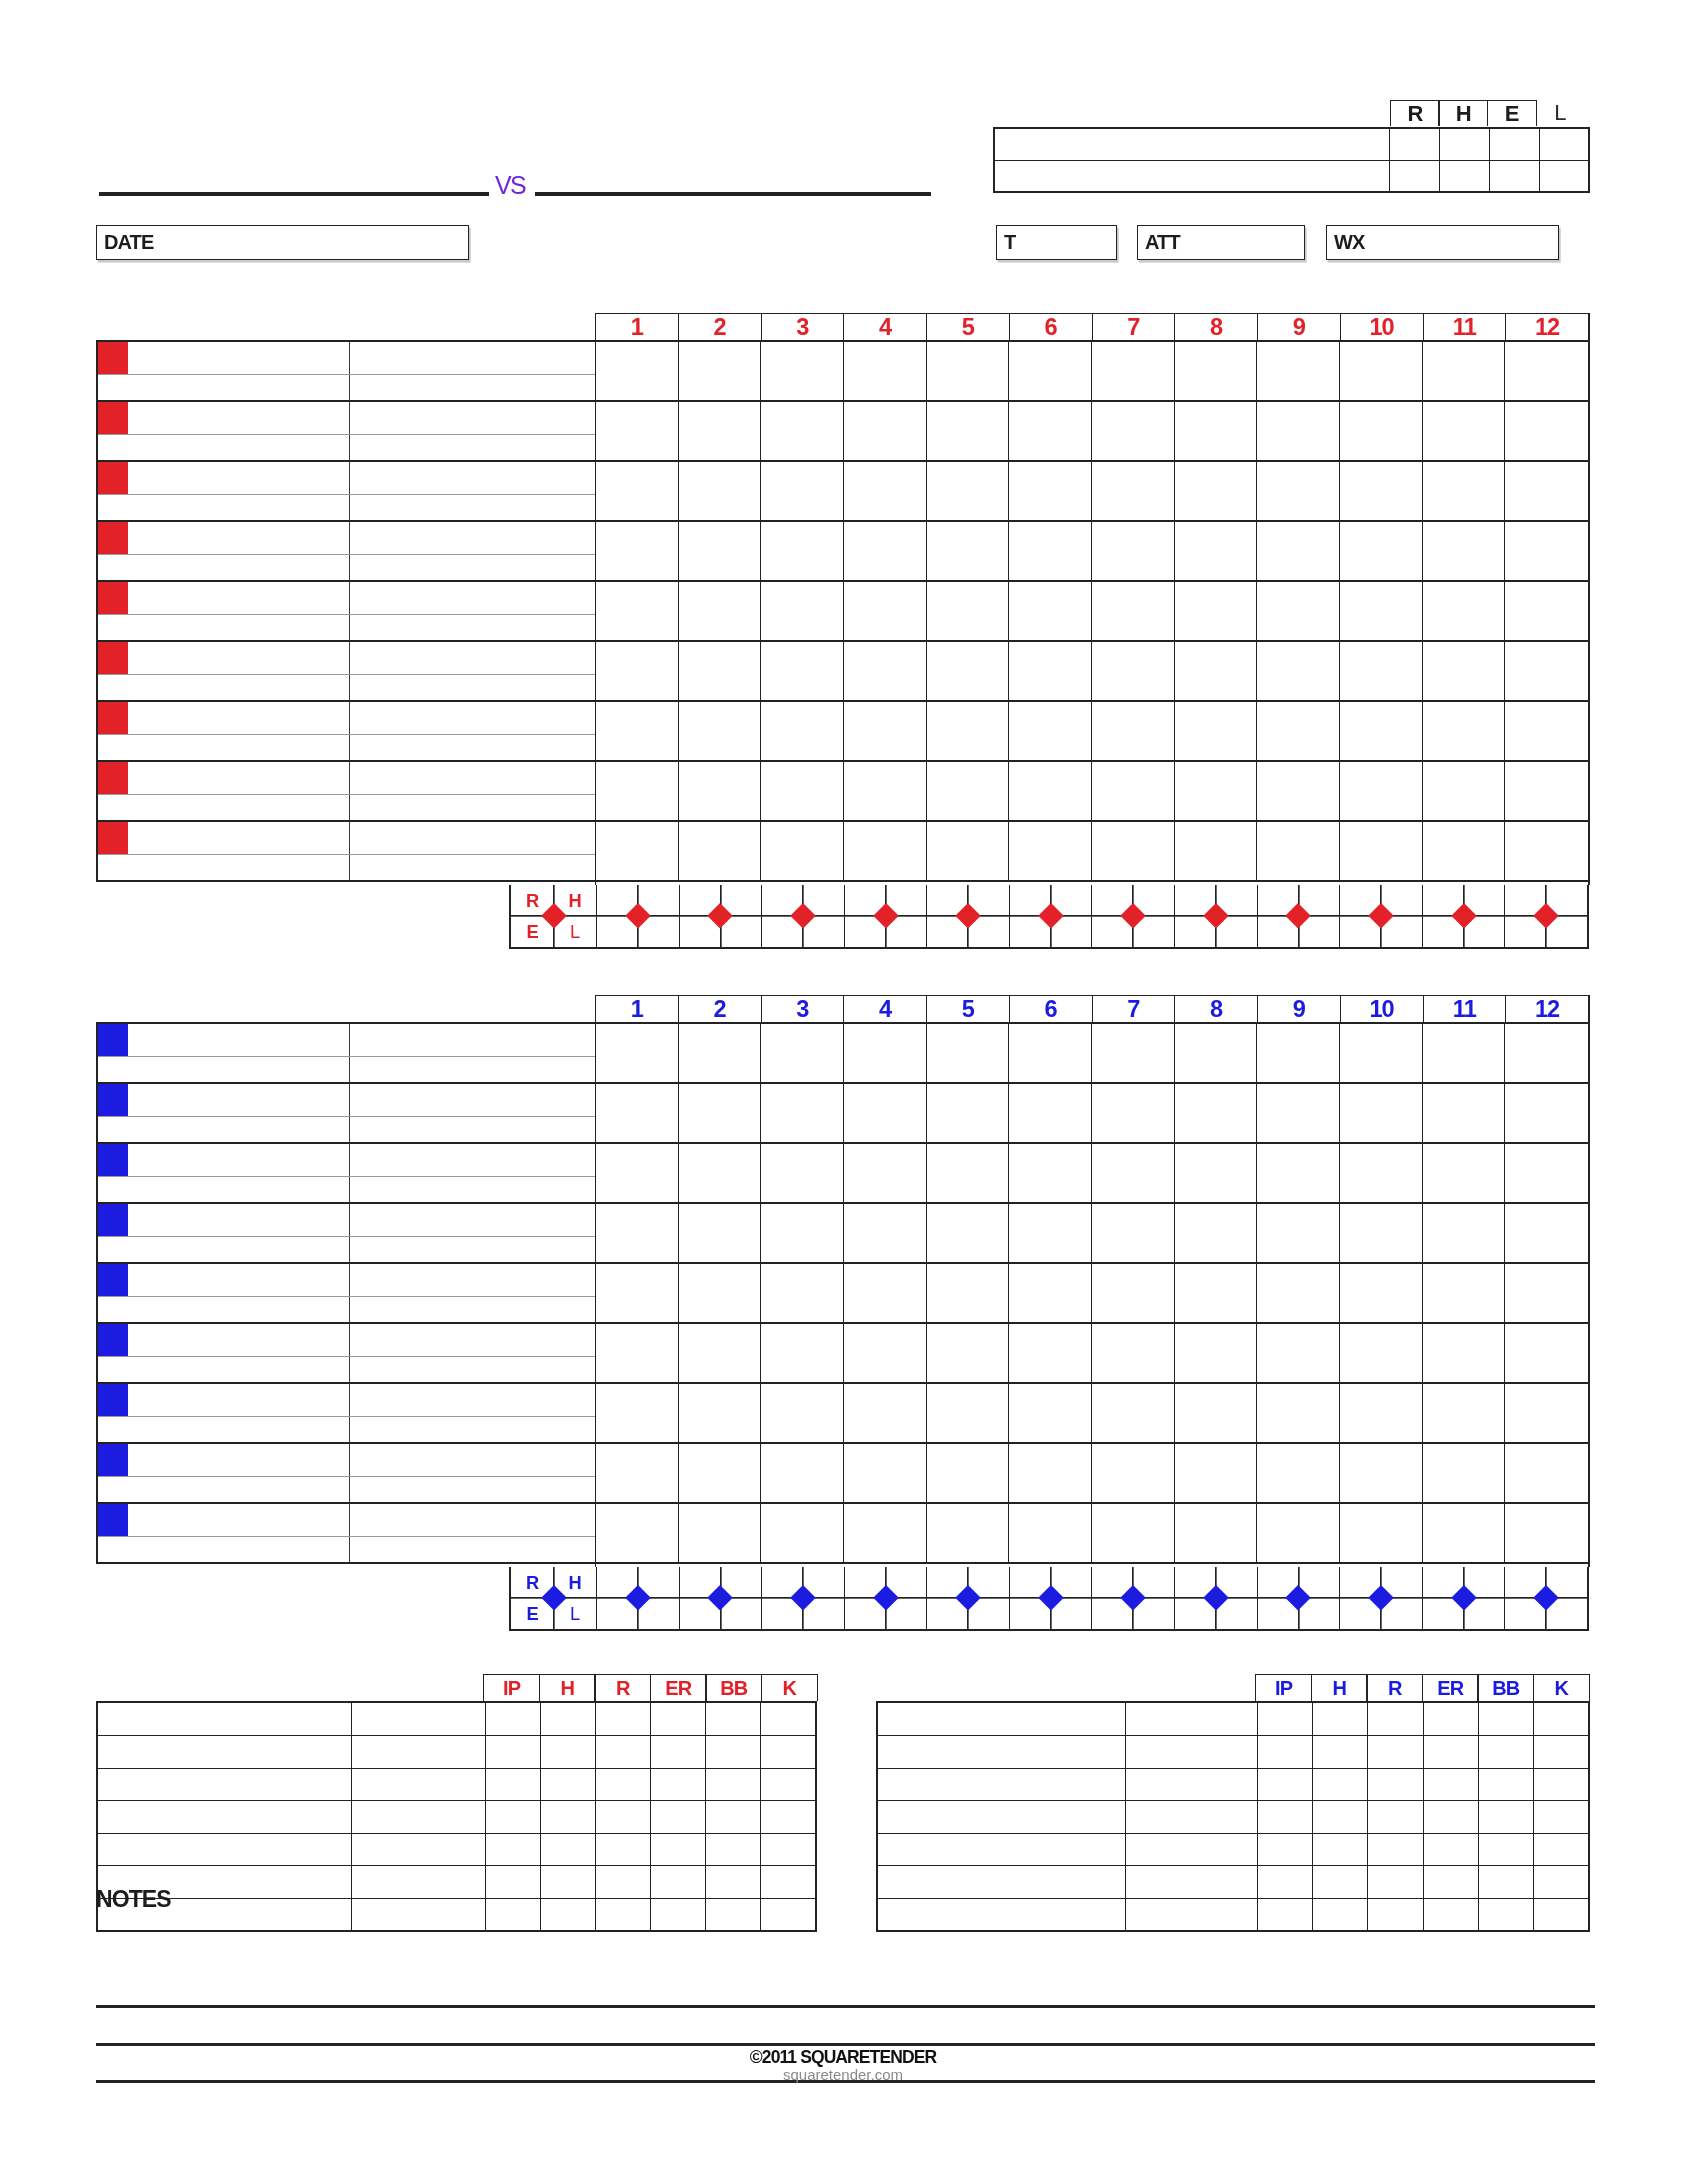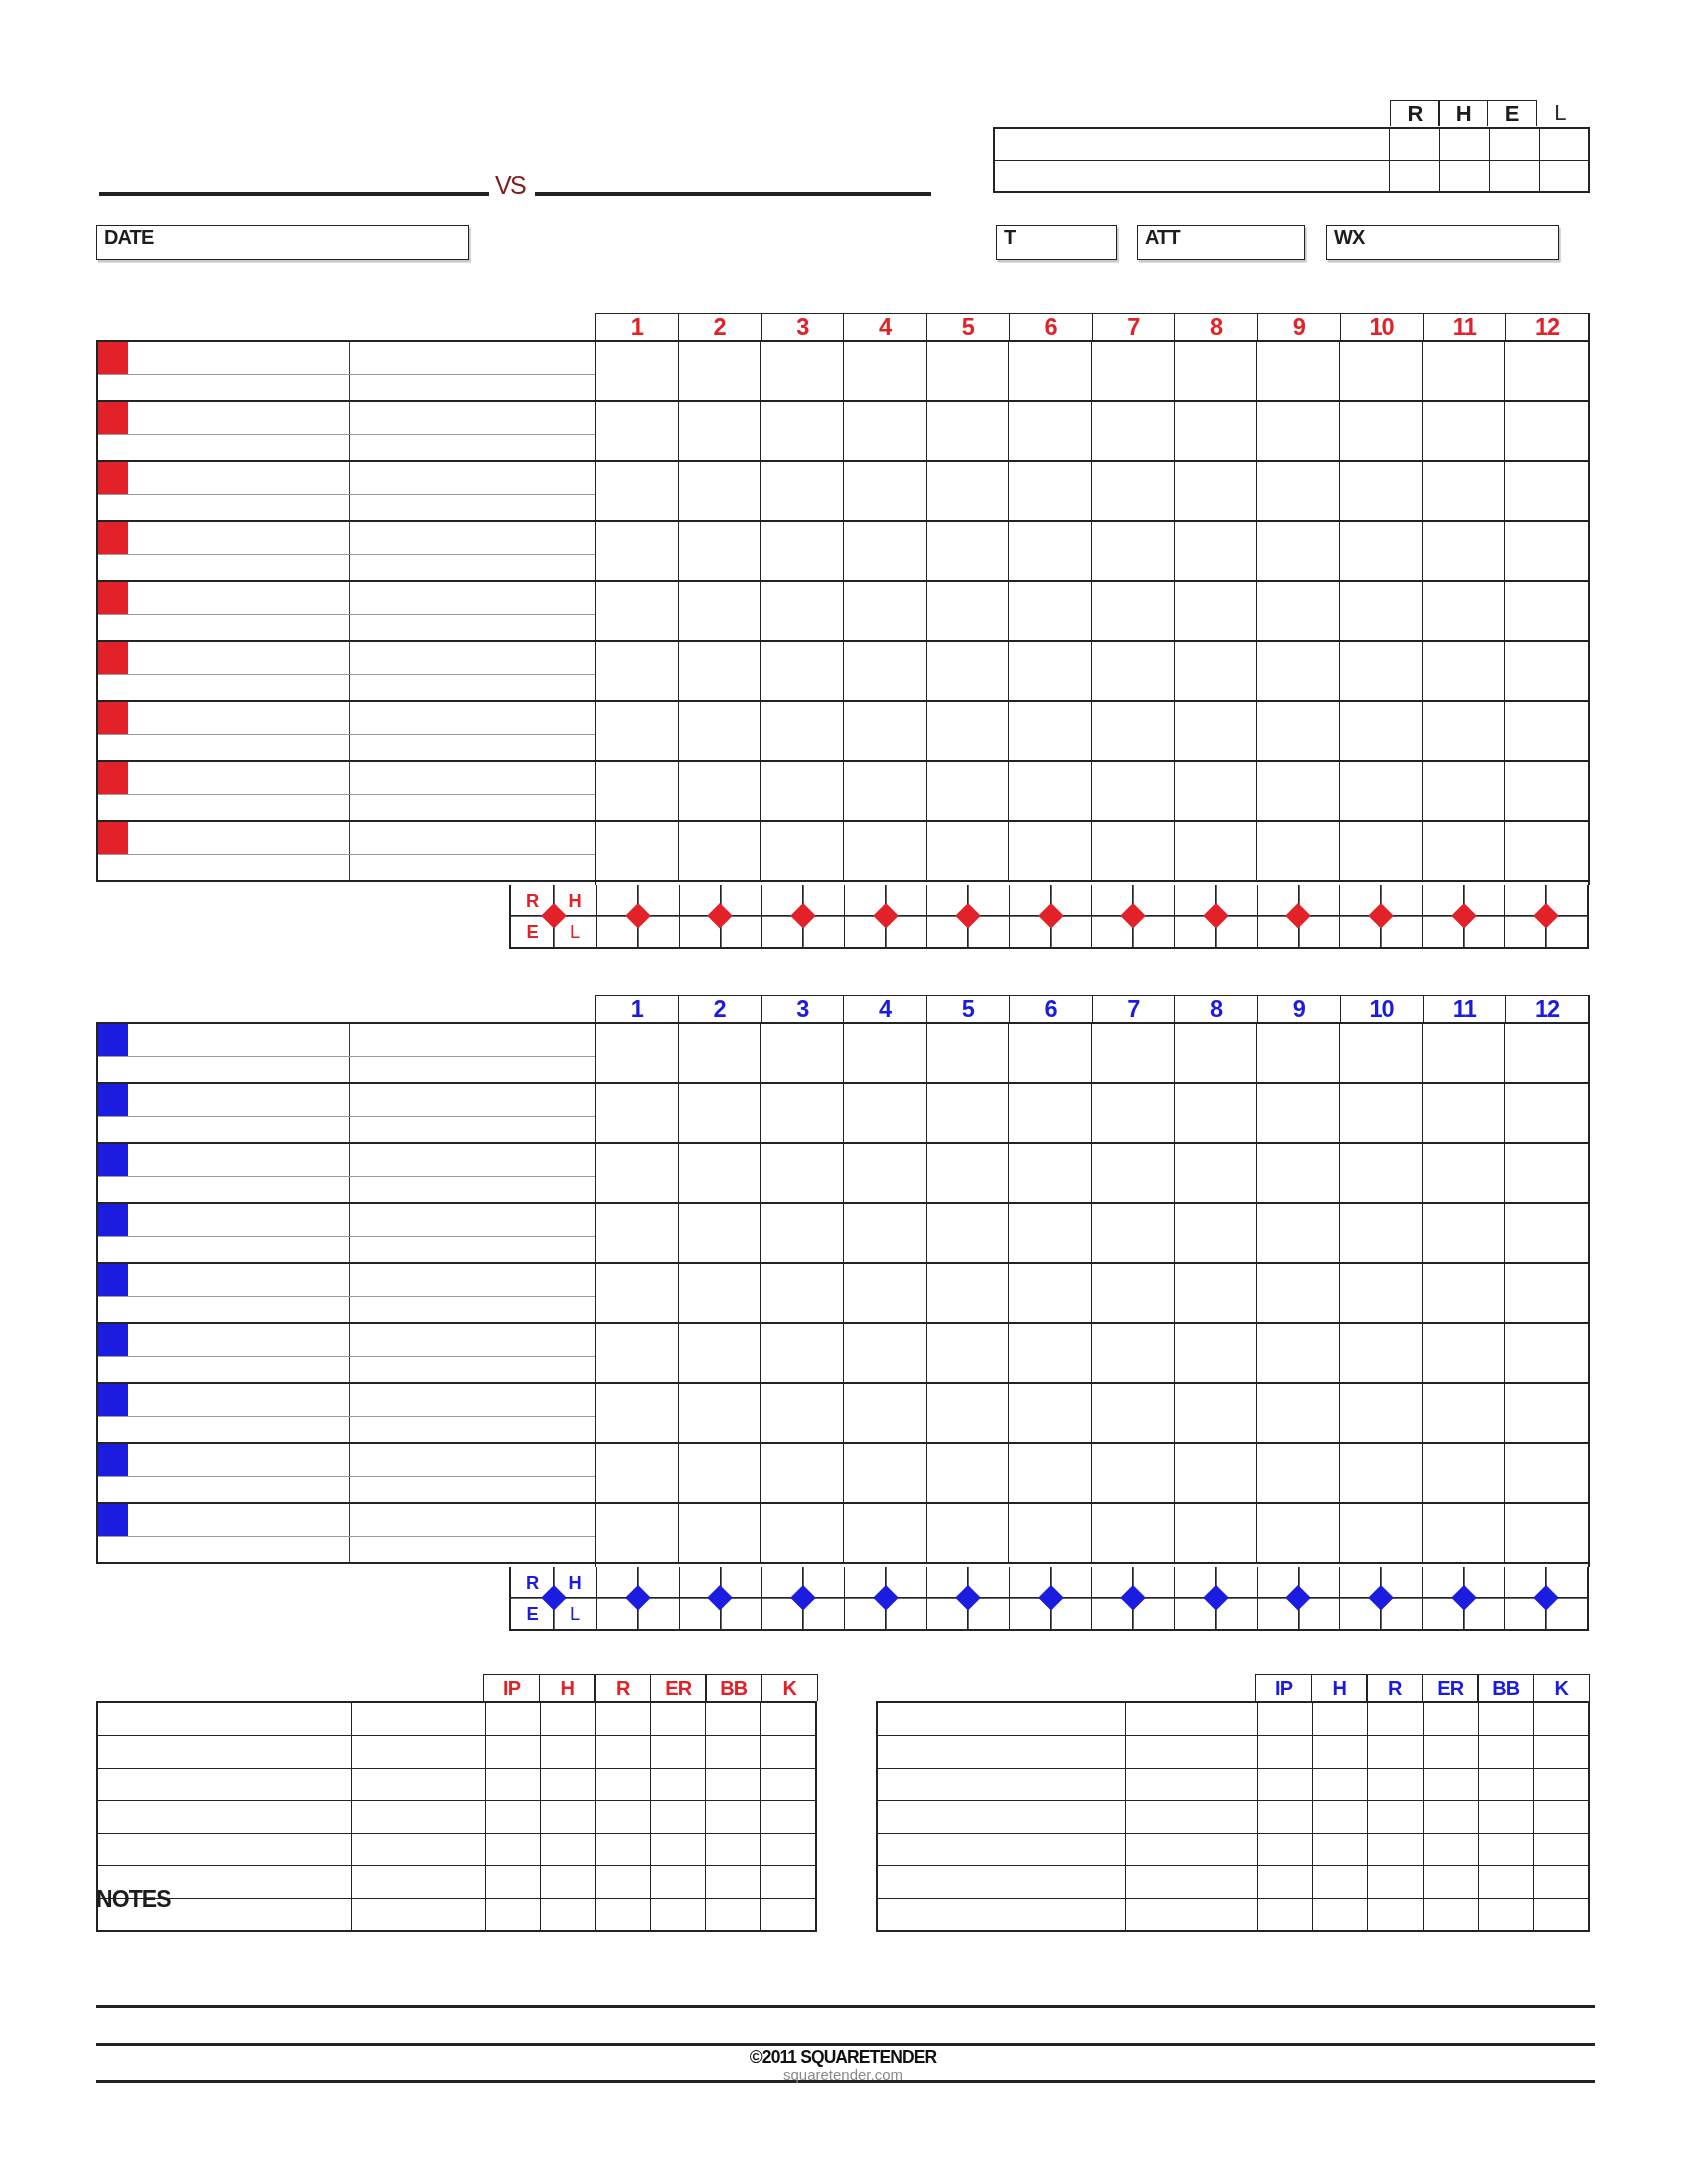--- a/index.html
+++ b/index.html
@@ -21,25 +21,25 @@
             grid-template-rows:1fr 1fr;}
   .sb-table>div{box-sizing:border-box;}
   .sb-stat{border-left:1.7px solid #232323;}
   .sb-table> :nth-child(n+6){border-top:1.7px solid #232323;}
 
   
   .vs-line{position:absolute;top:192px;height:3.5px;background:#232323;}
   .vs-line.l1{left:99px;width:390px;}
   .vs-line.l2{left:535px;width:396px;}
   .vs-text{position:absolute;left:495px;top:171px;font-size:25px;font-weight:400;
-           color:#7f1d1d;letter-spacing:-1.7px;}
+           color:#6d28d9;letter-spacing:-1.7px;}
 
   
   .info-box{position:absolute;top:225px;height:35px;box-sizing:border-box;border:1.7px solid #232323;
-            display:flex;padding-left:7px;background:#fff;
+            display:flex;align-items:center;padding-left:7px;background:#fff;
             box-shadow:1.7px 2.6px 0 #c9c9c9;}
   .info-label{font-weight:700;font-size:20px;letter-spacing:-0.9px;}
   .ib-date{left:96px;width:373px;}
   .ib-at{left:497px;width:434px;}
   .ib-t{left:996px;width:121px;}
   .ib-att{left:1137px;width:168px;}
   .ib-wx{left:1326px;width:233px;}
 
   
   .innings-header{position:absolute;left:595px;width:995px;height:27px;display:flex;

